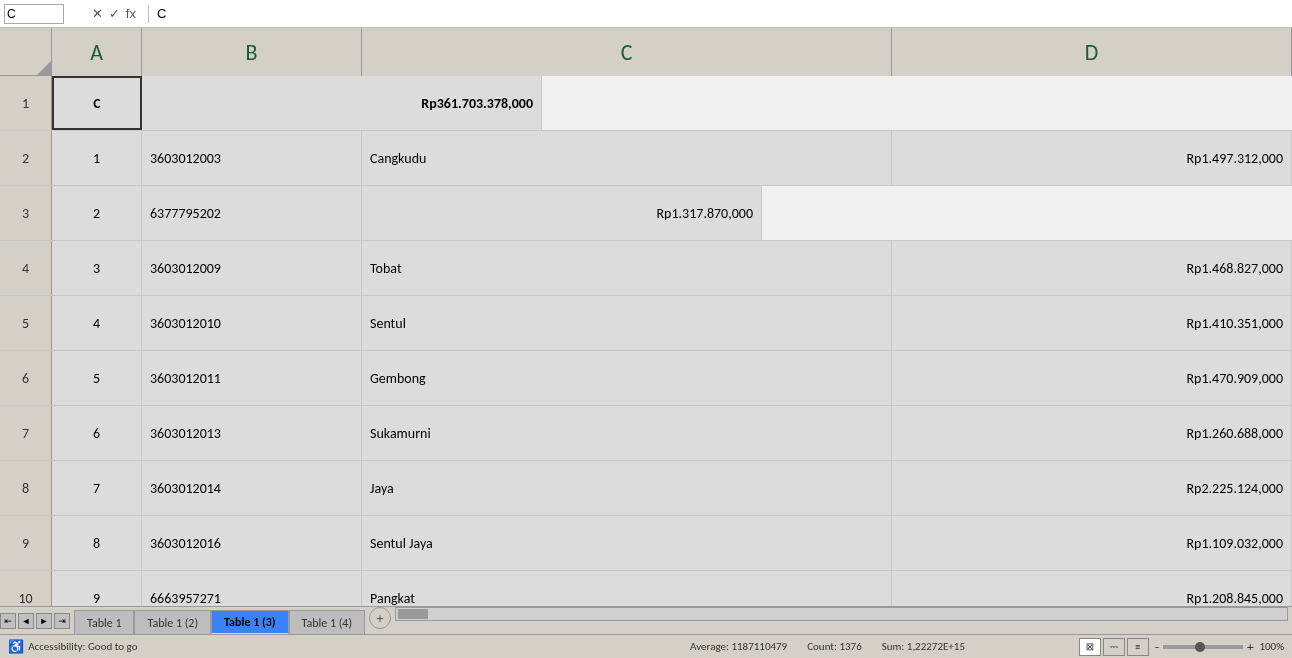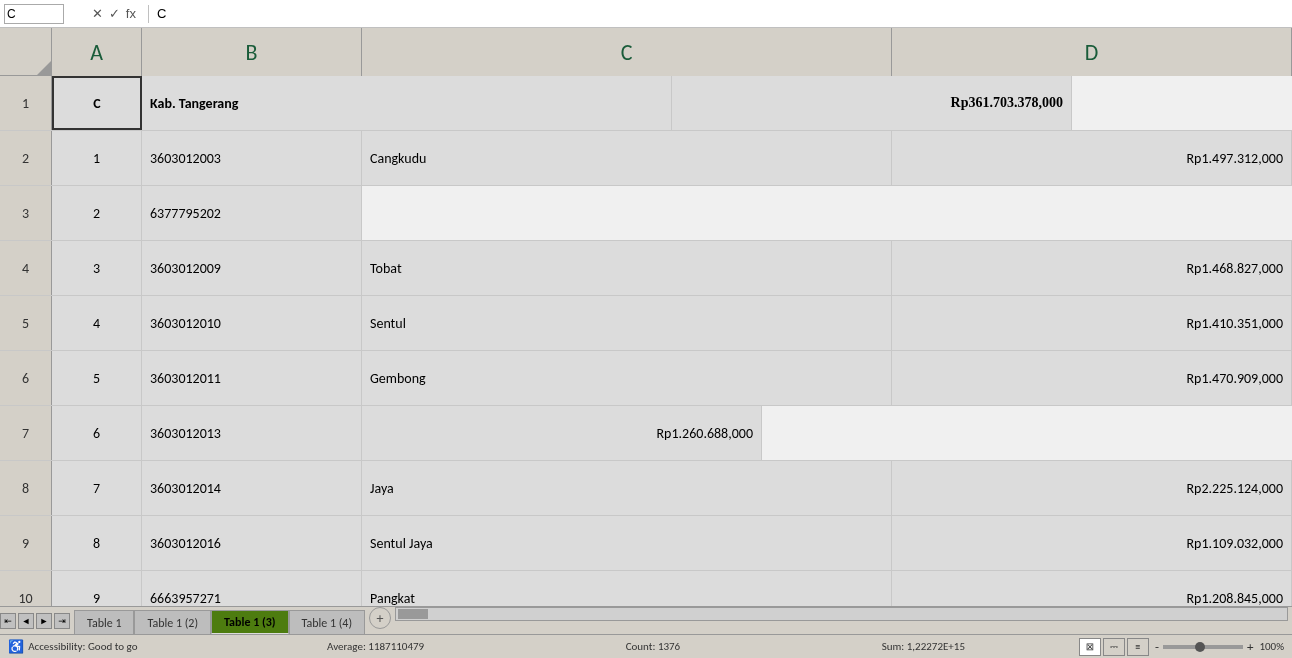--- a/index.html
+++ b/index.html
@@ -209,21 +209,21 @@
       border: 1px solid #999;
       border-bottom: none;
       background: #bdbdbd;
       font-size: 12px;
       cursor: pointer;
       height: 24px;
       color: #333;
     }
 
     .sheet-tab.active {
-      background: #4d7c0f;
+      background: #3b82f6;
       font-weight: bold;
       border-bottom: 1px solid #dcdcdc;
       color: #000;
     }
 
     .add-sheet-btn {
       width: 22px;
       height: 22px;
       display: flex;
       align-items: center;
@@ -256,21 +256,21 @@
       align-items: center;
       gap: 4px;
       flex: 1;
     }
 
     .status-center {
       display: flex;
       align-items: center;
       gap: 20px;
       flex: 2;
-      justify-content: space-between;
+      justify-content: flex-end;
     }
 
     .status-right {
       display: flex;
       align-items: center;
       gap: 6px;
       flex: 1;
       justify-content: flex-end;
     }
 
@@ -369,34 +369,34 @@
     <div class="col-header col-a">A</div>
     <div class="col-header col-b">B</div>
     <div class="col-header col-c">C</div>
     <div class="col-header col-d">D</div>
   </div>
 
   <div class="rows-area" id="rows-container">
   <div class="data-row header-row">
     <div class="row-number">1</div>
     <div class="cell cell-a" style="font-weight:bold; border:2px solid #333;">C</div>
-    <div class="cell cell-c" style="font-weight:bold;">Kab. Tangerang</div>
-    <div class="cell cell-d" style="font-weight:bold;font-family:Liberation Serif, serif;">Rp361.703.378,000</div>
+    <div class="cell cell-d" style="font-weight:bold;">Rp361.703.378,000</div>
   </div>
       <div class="data-row">
     <div class="row-number">2</div>
     <div class="cell cell-a" style="">1</div>
     <div class="cell cell-b" style="">3603012003</div>
     <div class="cell cell-c" style="">Cangkudu</div>
     <div class="cell cell-d" style="">Rp1.497.312,000</div>
   </div>
       <div class="data-row">
     <div class="row-number">3</div>
     <div class="cell cell-a" style="">2</div>
     <div class="cell cell-b" style="">6377795202</div>
+    <div class="cell cell-d" style="">Rp1.317.870,000</div>
   </div>
       <div class="data-row">
     <div class="row-number">4</div>
     <div class="cell cell-a" style="">3</div>
     <div class="cell cell-b" style="">3603012009</div>
     <div class="cell cell-c" style="">Tobat</div>
     <div class="cell cell-d" style="">Rp1.468.827,000</div>
   </div>
       <div class="data-row">
     <div class="row-number">5</div>
@@ -409,20 +409,21 @@
     <div class="row-number">6</div>
     <div class="cell cell-a" style="">5</div>
     <div class="cell cell-b" style="">3603012011</div>
     <div class="cell cell-c" style="">Gembong</div>
     <div class="cell cell-d" style="">Rp1.470.909,000</div>
   </div>
       <div class="data-row">
     <div class="row-number">7</div>
     <div class="cell cell-a" style="">6</div>
     <div class="cell cell-b" style="">3603012013</div>
+    <div class="cell cell-c" style="">Sukamurni</div>
     <div class="cell cell-d" style="">Rp1.260.688,000</div>
   </div>
       <div class="data-row">
     <div class="row-number">8</div>
     <div class="cell cell-a" style="">7</div>
     <div class="cell cell-b" style="">3603012014</div>
     <div class="cell cell-c" style="">Jaya</div>
     <div class="cell cell-d" style="">Rp2.225.124,000</div>
   </div>
       <div class="data-row">

